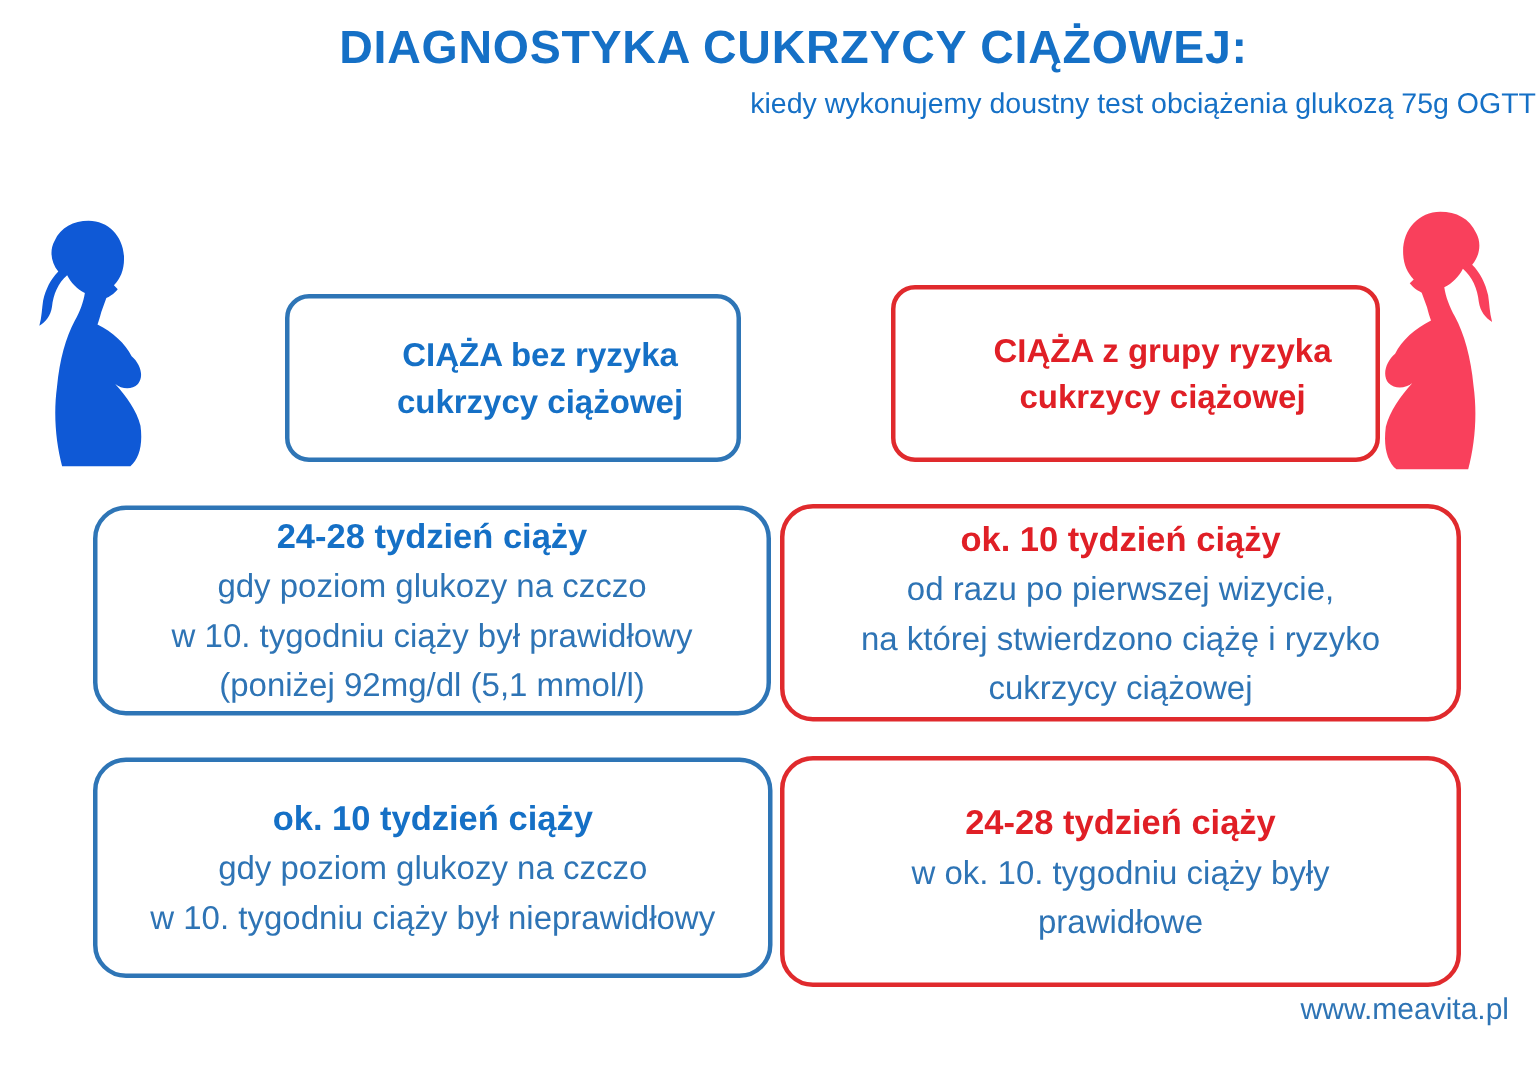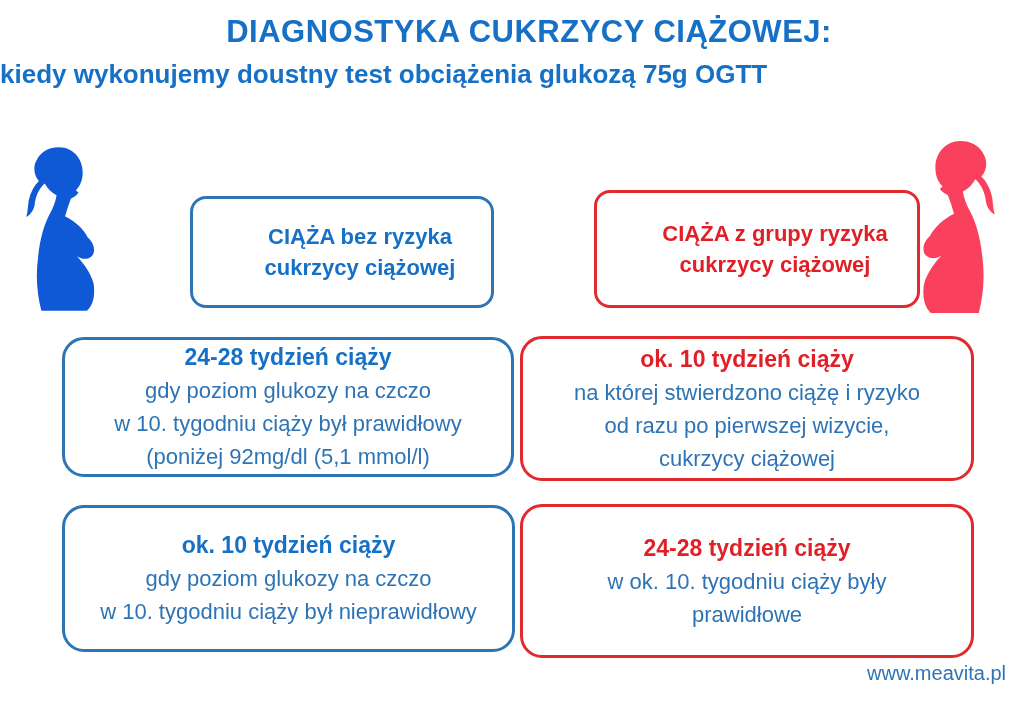--- a/index.html
+++ b/index.html
@@ -5,22 +5,22 @@
   html,body{margin:0;padding:0;background:#fff;}
   .canvas{
     position:relative;width:1024px;height:725px;background:#ffffff;
     font-family:"Liberation Sans", sans-serif;overflow:hidden;
   }
   .title{
     position:absolute;top:14px;left:17px;width:1024px;text-align:center;
     font-size:31px;font-weight:bold;letter-spacing:.5px;color:var(--title-blue);
   }
   .subtitle{
-    position:absolute;top:59px;left:0;width:1024px;text-align:left;
-    font-size:26px;font-weight:bold;color:var(--title-blue);
+    position:absolute;top:59px;left:0;width:1024px;text-align:right;
+    font-size:19px;font-weight:normal;color:var(--title-blue);
   }
   .figure{position:absolute;}
   .fig-left{left:6px;top:131px;}
   .fig-right{left:892px;top:128px;}
   .hdr-box{
     position:absolute;border-radius:16px;display:flex;flex-direction:column;
     justify-content:center;text-align:center;font-weight:bold;font-size:22px;
     line-height:31px;background:#fff;padding-left:36px;
   }
   .hdr-blue{
@@ -93,22 +93,22 @@
 
   <div class="crit-box crit-blue pos-l1">
     <div class="heading">24-28 tydzień ciąży</div>
     <div>gdy poziom glukozy na czczo</div>
     <div>w 10. tygodniu ciąży był prawidłowy</div>
     <div>(poniżej 92mg/dl (5,1 mmol/l)</div>
   </div>
 
   <div class="crit-box crit-red pos-r1">
     <div class="heading">ok. 10 tydzień ciąży</div>
+    <div>od razu po pierwszej wizycie,</div>
     <div>na której stwierdzono ciążę i ryzyko</div>
-    <div>od razu po pierwszej wizycie,</div>
     <div>cukrzycy ciążowej</div>
   </div>
 
   <div class="crit-box crit-blue pos-l2">
     <div class="heading">ok. 10 tydzień ciąży</div>
     <div>gdy poziom glukozy na czczo</div>
     <div>w 10. tygodniu ciąży był nieprawidłowy</div>
   </div>
 
   <div class="crit-box crit-red pos-r2">

